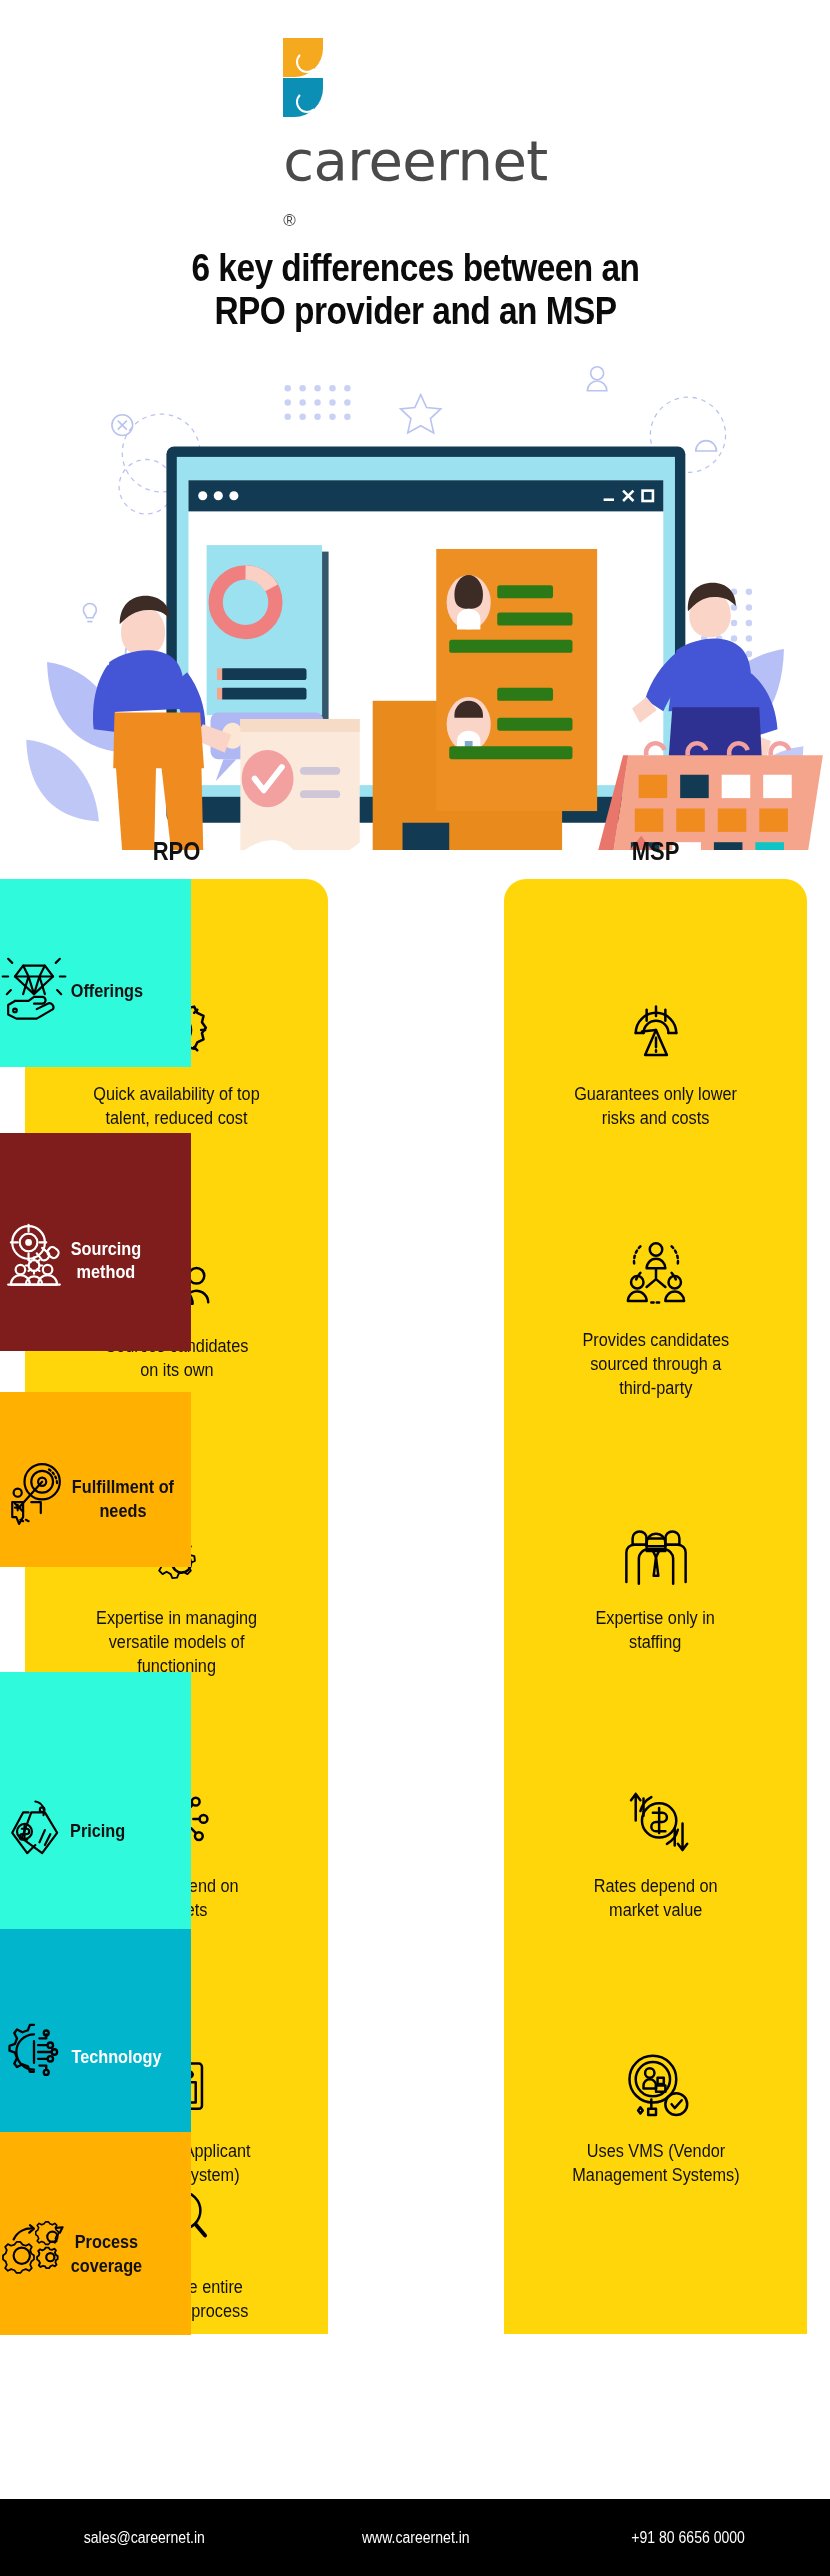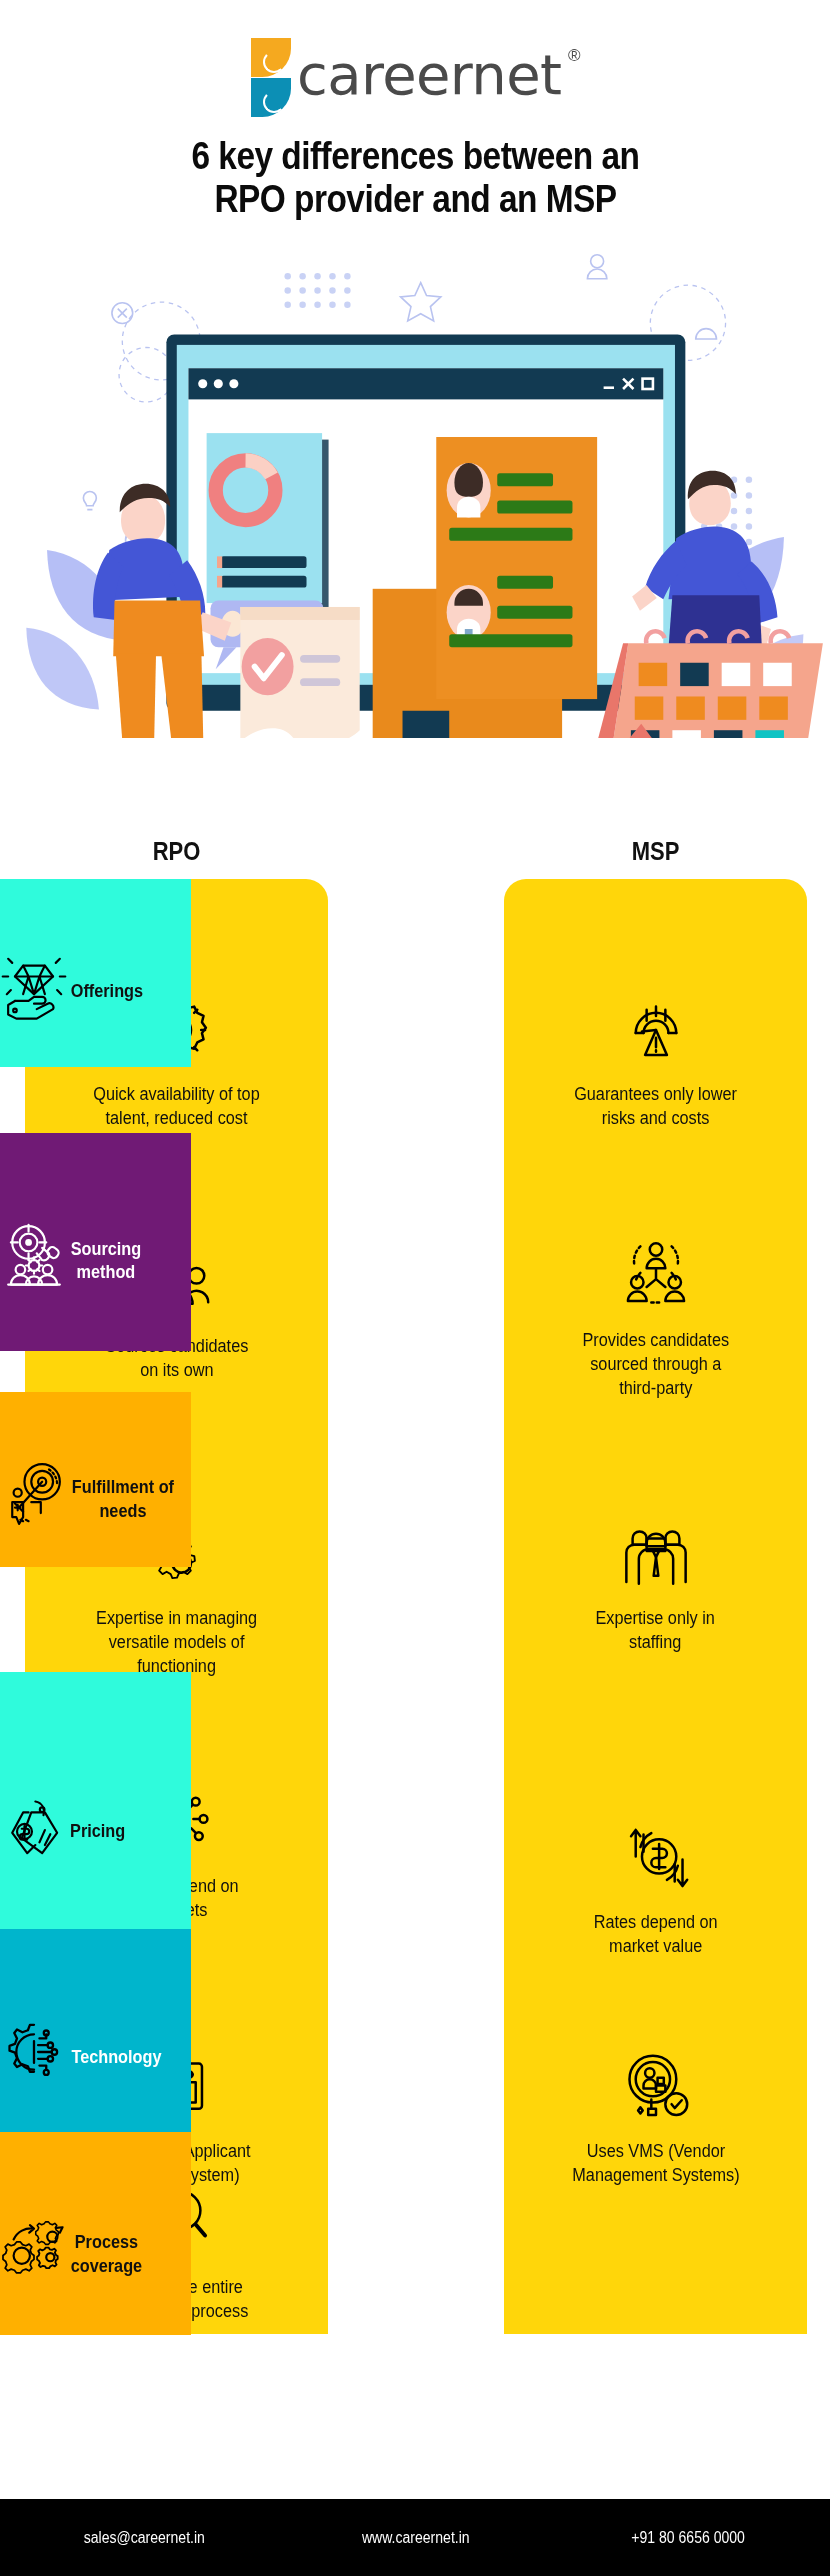--- a/index.html
+++ b/index.html
@@ -6,21 +6,21 @@
   html,body { background:#ffffff; }
   body {
     width:831px; height:2576px;
     font-family:"Liberation Sans", sans-serif;
     position:relative;
     overflow:hidden;
   }
 
   
   .header { width:831px; padding-top:38px; display:flex; justify-content:center; }
-  .logo { display:flex; align-items:flex-start; gap:6.5px; }
+  .logo { display:flex; align-items:flex-start; gap:6.5px;flex-direction:column; }
   .logo-mark { width:40px; height:79px; position:relative; }
   .logo-mark .top {
     position:absolute; left:0; top:0; width:40px; height:39px;
     background:#F5A91F; border-top-left-radius:0; border-bottom-right-radius:28.6px;
   }
   .logo-mark .top:after{
     content:""; position:absolute; right:5.2px; bottom:3.9px; width:18px; height:18px;
     border:2.6px solid #ffffff; border-radius:50%;
     border-top-color:transparent; border-right-color:transparent;
   }
@@ -371,21 +371,21 @@
       <circle cx="50" cy="36" r="13"></circle>
       <path d="M30 78 a20 20 0 0 1 40 0z"></path>
       <circle cx="25" cy="42" r="10"></circle>
       <path d="M10 76 a15 15 0 0 1 22 -13"></path>
       <circle cx="75" cy="42" r="10"></circle>
       <path d="M90 76 a15 15 0 0 0 -22 -13"></path>
     </svg>
     <div class="cap">Sources candidates
 on its own</div>
   </div>
-  <div class="center-cell" style="top:254px; height:218px; background:#701a75; padding-top:27px;">
+  <div class="center-cell" style="top:254px; height:218px; background:#7f1d1d; padding-top:27px;">
     <svg class="ico small" viewBox="0 0 100 100" fill="none" stroke="#fff" stroke-width="3.2" stroke-linecap="round" stroke-linejoin="round">
       <circle cx="42" cy="30" r="24"></circle>
       <circle cx="42" cy="30" r="13"></circle>
       <circle cx="42" cy="30" r="3.4" fill="#fff"></circle>
       <path d="M42 4 v10 M42 46 v10 M16 30 h10 M58 30 h10"></path>
       <path d="M62 38 l10 8 a8 8 0 0 1 -10 10 l-8 -10"></path>
       <rect x="70" y="38" width="16" height="14" rx="6" transform="rotate(38 78 45)"></rect>
       <circle cx="50" cy="64" r="8"></circle>
       <path d="M50 52 v4 M50 72 v4 M38 64 h4 M58 64 h4 M42 56 l3 3 M55 69 l3 3 M58 56 l-3 3 M45 69 l-3 3"></path>
       <circle cx="30" cy="70" r="7"></circle>
@@ -491,21 +491,21 @@
       <path d="M52 14 c10 2 14 10 12 20"></path>
       <path d="M46 30 h20 l18 30 -22 30 -30 -22z"></path>
       <path d="M42 30 h-8 l-16 30 22 30 12 -12"></path>
       <circle cx="36" cy="58" r="11"></circle>
       <path d="M36 50 v18 M32 54 h7 a4 4 0 0 1 0 8 h-6 a4 4 0 0 0 0 8 h7"></path>
       <path d="M66 56 l-8 18 M74 62 l-8 16"></path>
       <circle cx="62" cy="26" r="3.4"></circle>
     </svg>
     <div class="center-label" style="color:#101010">Pricing</div>
   </div>
-  <div class="cell right" style="top:940px">
+  <div class="cell right" style="top:904px">
     <svg class="ico" viewBox="0 0 100 100" fill="none" stroke="#000" stroke-width="3.2" stroke-linecap="round" stroke-linejoin="round">
       <circle cx="54" cy="48" r="22"></circle>
       <path d="M54 32 v32 M46 38 h12 a6 6 0 0 1 0 12 h-8 a6 6 0 0 0 0 12 h12"></path>
       <path d="M30 36 a28 28 0 0 1 14 -18"></path>
       <path d="M78 60 a28 28 0 0 1 -14 18"></path>
       <path d="M24 14 v34 M24 14 l-6 8 M24 14 l6 8"></path>
       <path d="M84 86 v-34 M84 86 l-6 -8 M84 86 l6 -8"></path>
       <path d="M34 20 v22 M74 80 v-22"></path>
     </svg>
     <div class="cap">Rates depend on

